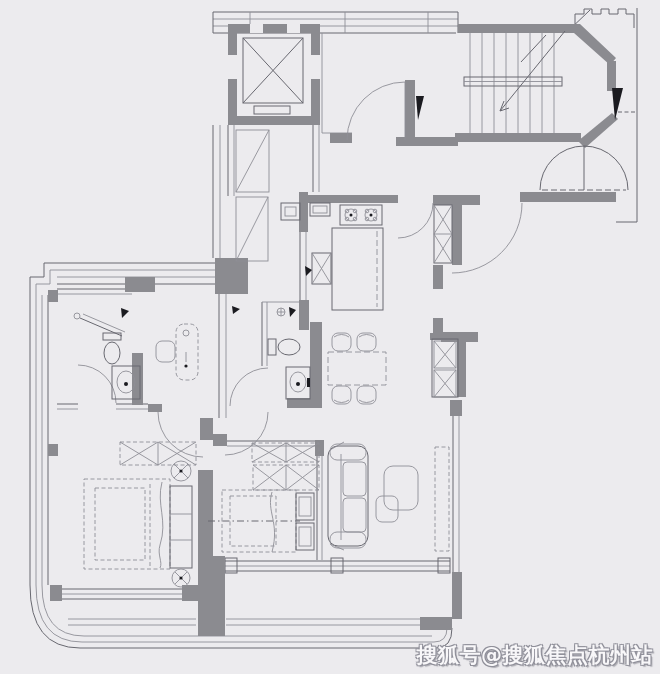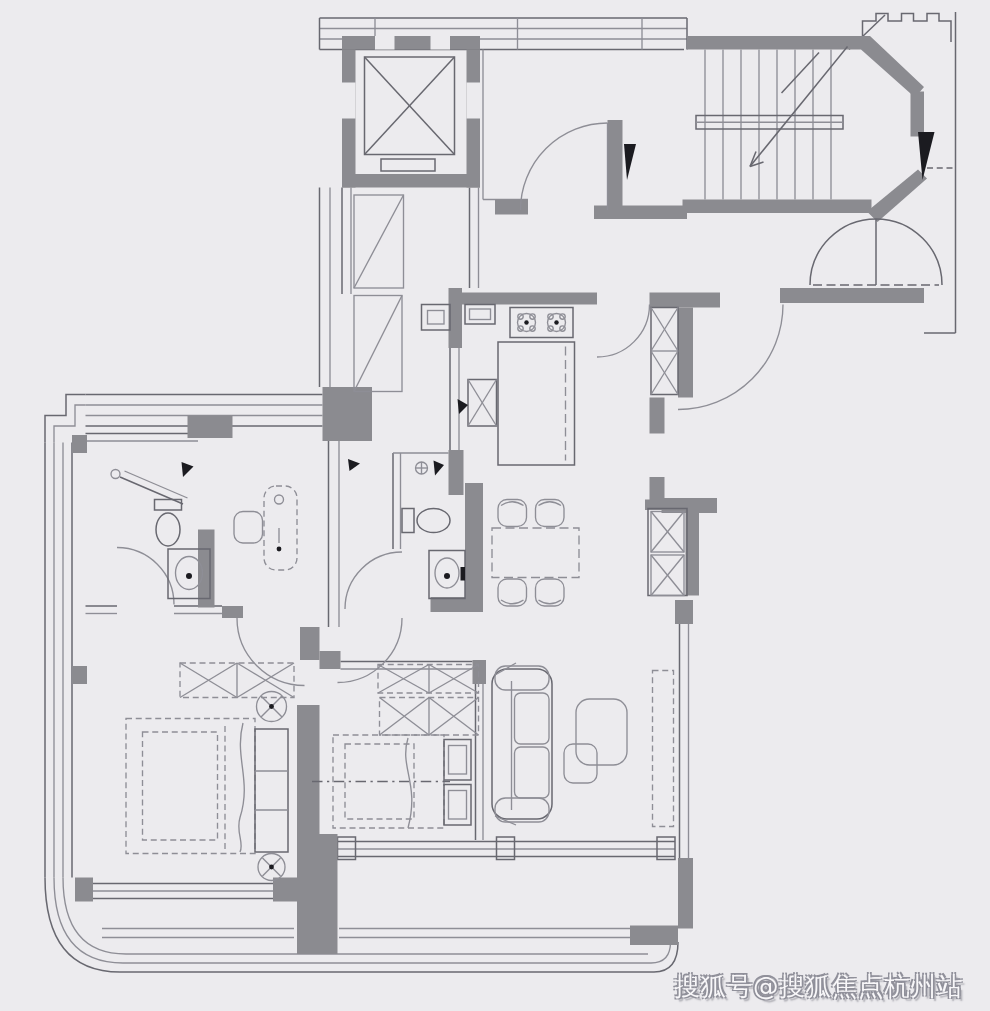--- a/index.html
+++ b/index.html
@@ -15,22 +15,22 @@
   svg{position:absolute;left:0;top:0}
   .w  {fill:var(--wall);stroke:none}
   .bgf{fill:var(--background)}
   .ln {fill:none;stroke:var(--line);stroke-width:1}
   .lt {fill:none;stroke:var(--furn);stroke-width:.9}
   .dsh{stroke-dasharray:4 2.5}
   .dl {stroke-dasharray:6 3}
   .dd {stroke-dasharray:7 3 1.5 3}
   .blk{fill:var(--accent-black);stroke:none}
   .watermark{
-    position:absolute;right:18px;bottom:5px;
-    font-size:17px;font-weight:normal;letter-spacing:.5px;
+    position:absolute;right:7px;bottom:5px;
+    font-size:21px;font-weight:bold;letter-spacing:.5px;
     color:var(--wm-fill);
     text-shadow:1px 1px 0 var(--wm-shadow),-1px -1px 0 var(--wm-shadow),
                 1px -1px 0 var(--wm-shadow),-1px 1px 0 var(--wm-shadow),
                 2px 2px 1px rgba(100,100,110,.45);
   }
 </style>
 </head>
 <body>
 
 <svg width="660" height="674" viewBox="0 0 660 674">

